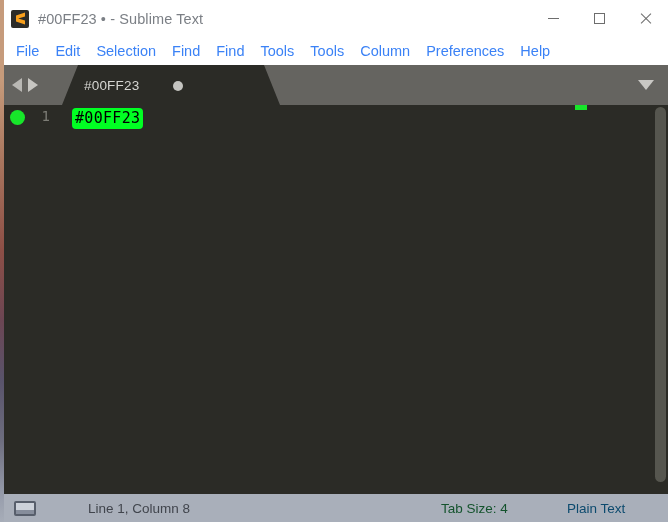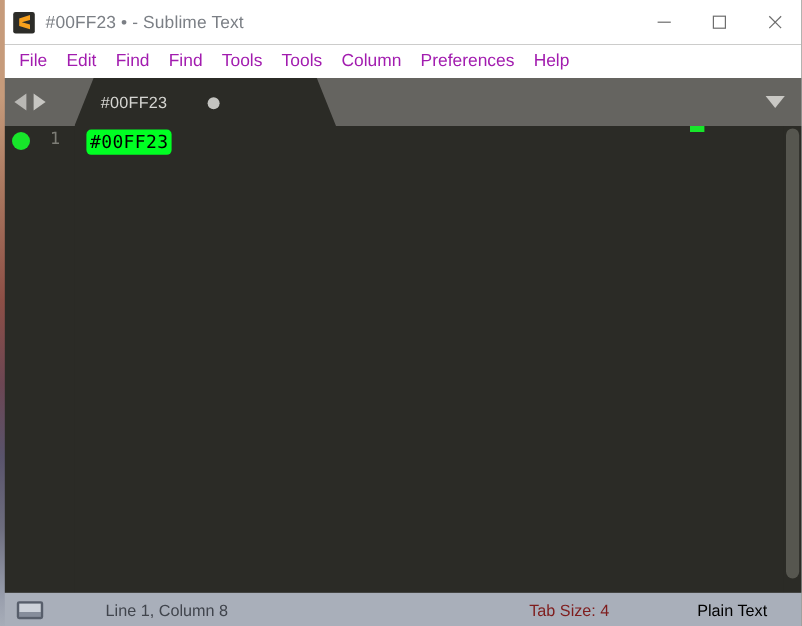--- a/index.html
+++ b/index.html
@@ -102,21 +102,21 @@
     left: 0; top: 37px;
     width: 668px; height: 28px;
     background: #ffffff;
     display: flex;
     align-items: center;
     padding-left: 8px;
     box-sizing: border-box;
   }
   .menu-item {
     font-size: 14.5px;
-    color: #a21caf;
+    color: #3b82f6;
     padding: 3px 8px 4px 8px;
     white-space: nowrap;
     border-radius: 2px;
   }
 
   
   .tabbar {
     position: absolute;
     left: 0; top: 65px;
     width: 668px; height: 40px;
@@ -275,28 +275,28 @@
   .status-text {
     margin-left: 16px;
     font-size: 13.5px;
     color: #41454d;
     white-space: nowrap;
   }
   .status-tabsize {
     position: absolute;
     left: 441px;
     font-size: 13.5px;
-    color: #7f1d1d;
+    color: #14532d;
     white-space: nowrap;
   }
   .status-syntax {
     position: absolute;
-    left: 581px;
+    left: 567px;
     font-size: 13.5px;
-    color: #000000;
+    color: #0c4a6e;
     white-space: nowrap;
   }
 </style>
 </head>
 <body>
 
 <div id="app">
 
   <div class="titlebar">
     <div class="app-icon">
@@ -314,20 +314,21 @@
       </div>
       <div class="win-btn">
         <span class="glyph-close"></span>
       </div>
     </div>
   </div>
 
   <div class="menubar">
     <div class="menu-item">File</div>
     <div class="menu-item">Edit</div>
+    <div class="menu-item">Selection</div>
     <div class="menu-item">Find</div>
     <div class="menu-item">Find</div>
     <div class="menu-item">Tools</div>
     <div class="menu-item">Tools</div>
     <div class="menu-item">Column</div>
     <div class="menu-item">Preferences</div>
     <div class="menu-item">Help</div>
   </div>
 
   <div class="tabbar">

